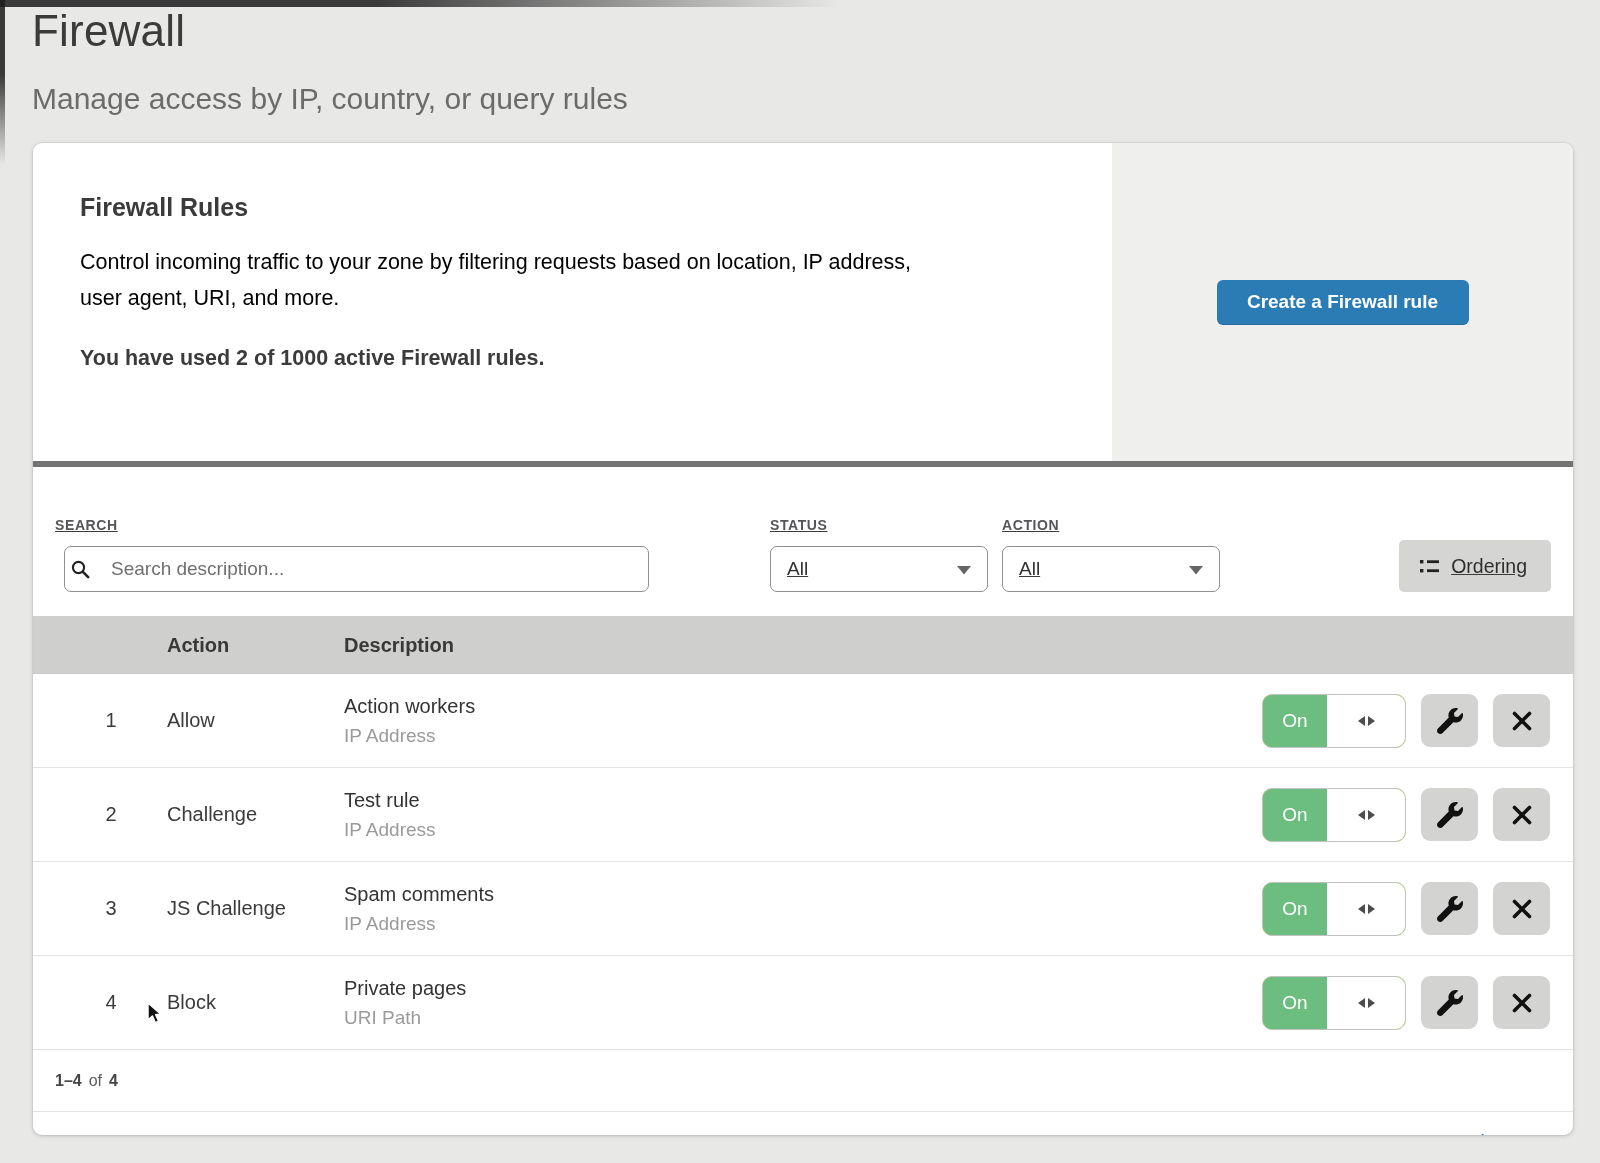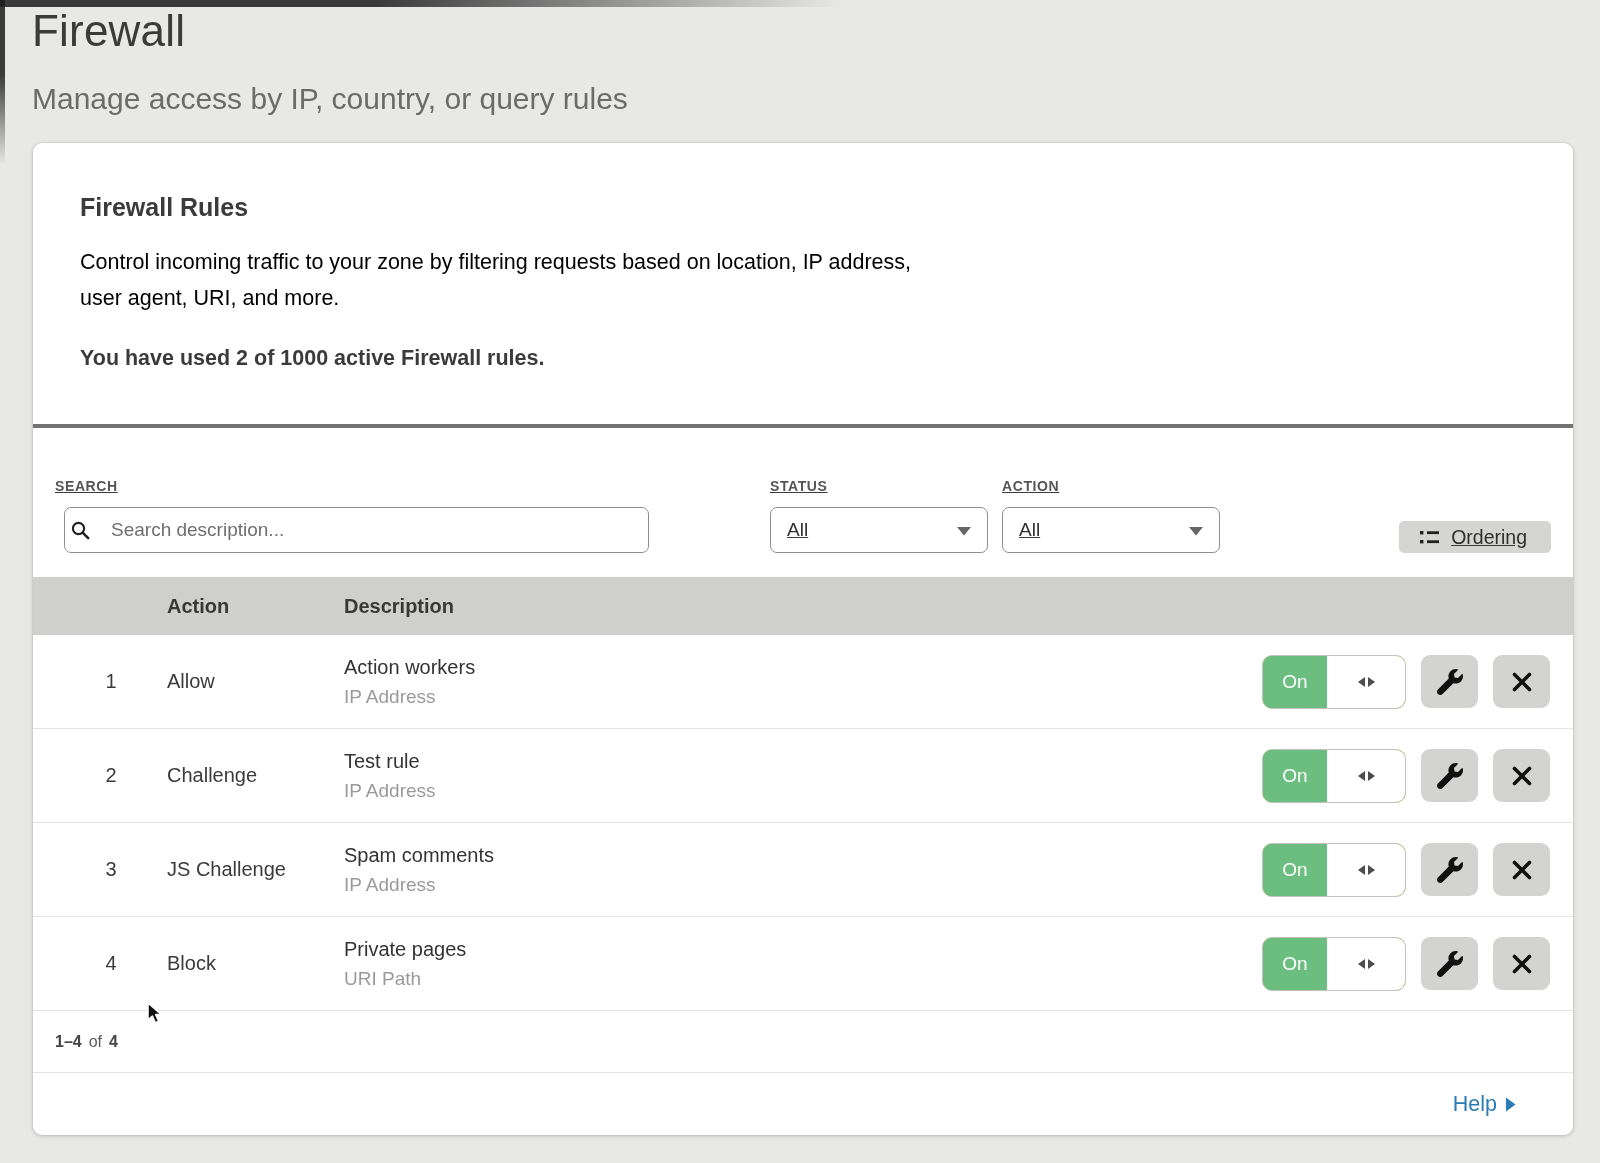--- a/index.html
+++ b/index.html
@@ -21,21 +21,21 @@
   .page-title { font-size:44px; font-weight:500; color:#3b3b3b; letter-spacing:.2px; }
   .page-subtitle { margin-top:26px; font-size:30px; font-weight:400; color:#6b6b6b; }
 
   .card {
     position:absolute; left:33px; top:143px; width:1540px; height:992px;
     background:#ffffff; border-radius:9px; overflow:hidden;
     box-shadow: 0 1px 4px rgba(0,0,0,.18), 0 0 0 1px rgba(0,0,0,.04);
   }
 
   
-  .intro { display:flex; height:285px; border-bottom:4px solid #737373; }
+  .intro { display:flex; height:324px; border-bottom:6px solid #737373; }
   .intro-left { flex:1 1 auto; padding:50px 60px 0 47px; }
   .intro-heading { font-size:25px; font-weight:700; color:#3b3b3b; }
   .intro-desc { margin-top:22px; font-size:21.5px; line-height:36px; color:#000000; }
   .intro-usage { margin-top:30px; font-size:21.5px; font-weight:700; color:#3b3b3b; }
   .intro-right {
     flex:0 0 461px; background:#efefee;
     display:flex; align-items:center; justify-content:center;
   }
   .create-btn {
     width:252px; height:45px; border:none; border-radius:6px;
@@ -56,21 +56,21 @@
   }
   .search-input::placeholder { color:#6f6f6f; opacity:1; }
   .select {
     position:relative; width:218px; height:46px; border:1px solid #8f8f8f; border-radius:7px;
     background:#fff; display:flex; align-items:center; padding:0 16px;
     font-size:19px; color:#2f2f2f; cursor:pointer;
   }
   .select svg { position:absolute; right:16px; top:19px; }
   .gap12 { width:12px; } .gap14 { width:14px; }
   .ordering-btn {
-    margin-left:auto; height:32px; padding:0 24px 0 20px; border:none; border-radius:5px;
+    margin-left:auto; height:52px; padding:0 24px 0 20px; border:none; border-radius:5px;
     background:#d5d5d4; color:#2f2f2f; font-family:inherit; font-size:19.5px;
     display:flex; align-items:center; gap:11px; cursor:pointer;
   }
 
   
   .thead {
     height:58px; background:#cfcfce; display:grid;
     grid-template-columns:134px 177px 1fr 330px; align-items:center;
   }
   .thead .th { font-size:20px; font-weight:700; color:#383838; }
@@ -127,20 +127,23 @@
 <div class="card">
 
   <div class="intro">
     <div class="intro-left">
       <div class="intro-heading">Firewall Rules</div>
       <div class="intro-desc">
         <div>Control incoming traffic to your zone by filtering requests based on location, IP address,</div>
         <div>user agent, URI, and more.</div>
       </div>
       <div class="intro-usage">You have used 2 of 1000 active Firewall rules.</div>
+    </div>
+    <div class="intro-right">
+      <button class="create-btn">Create a Firewall rule</button>
     </div>
   </div>
 
   <div class="filter-bar">
     <div class="filter-group">
       <div class="filter-label">SEARCH</div>
       <div class="search-wrap">
         <svg width="21" height="21" viewBox="0 0 21 21">
           <circle cx="8.5" cy="8.5" r="5.6" fill="none" stroke="#222" stroke-width="2.1"></circle>
           <line x1="12.9" y1="12.9" x2="18.2" y2="18.2" stroke="#222" stroke-width="2.6" stroke-linecap="round"></line>

